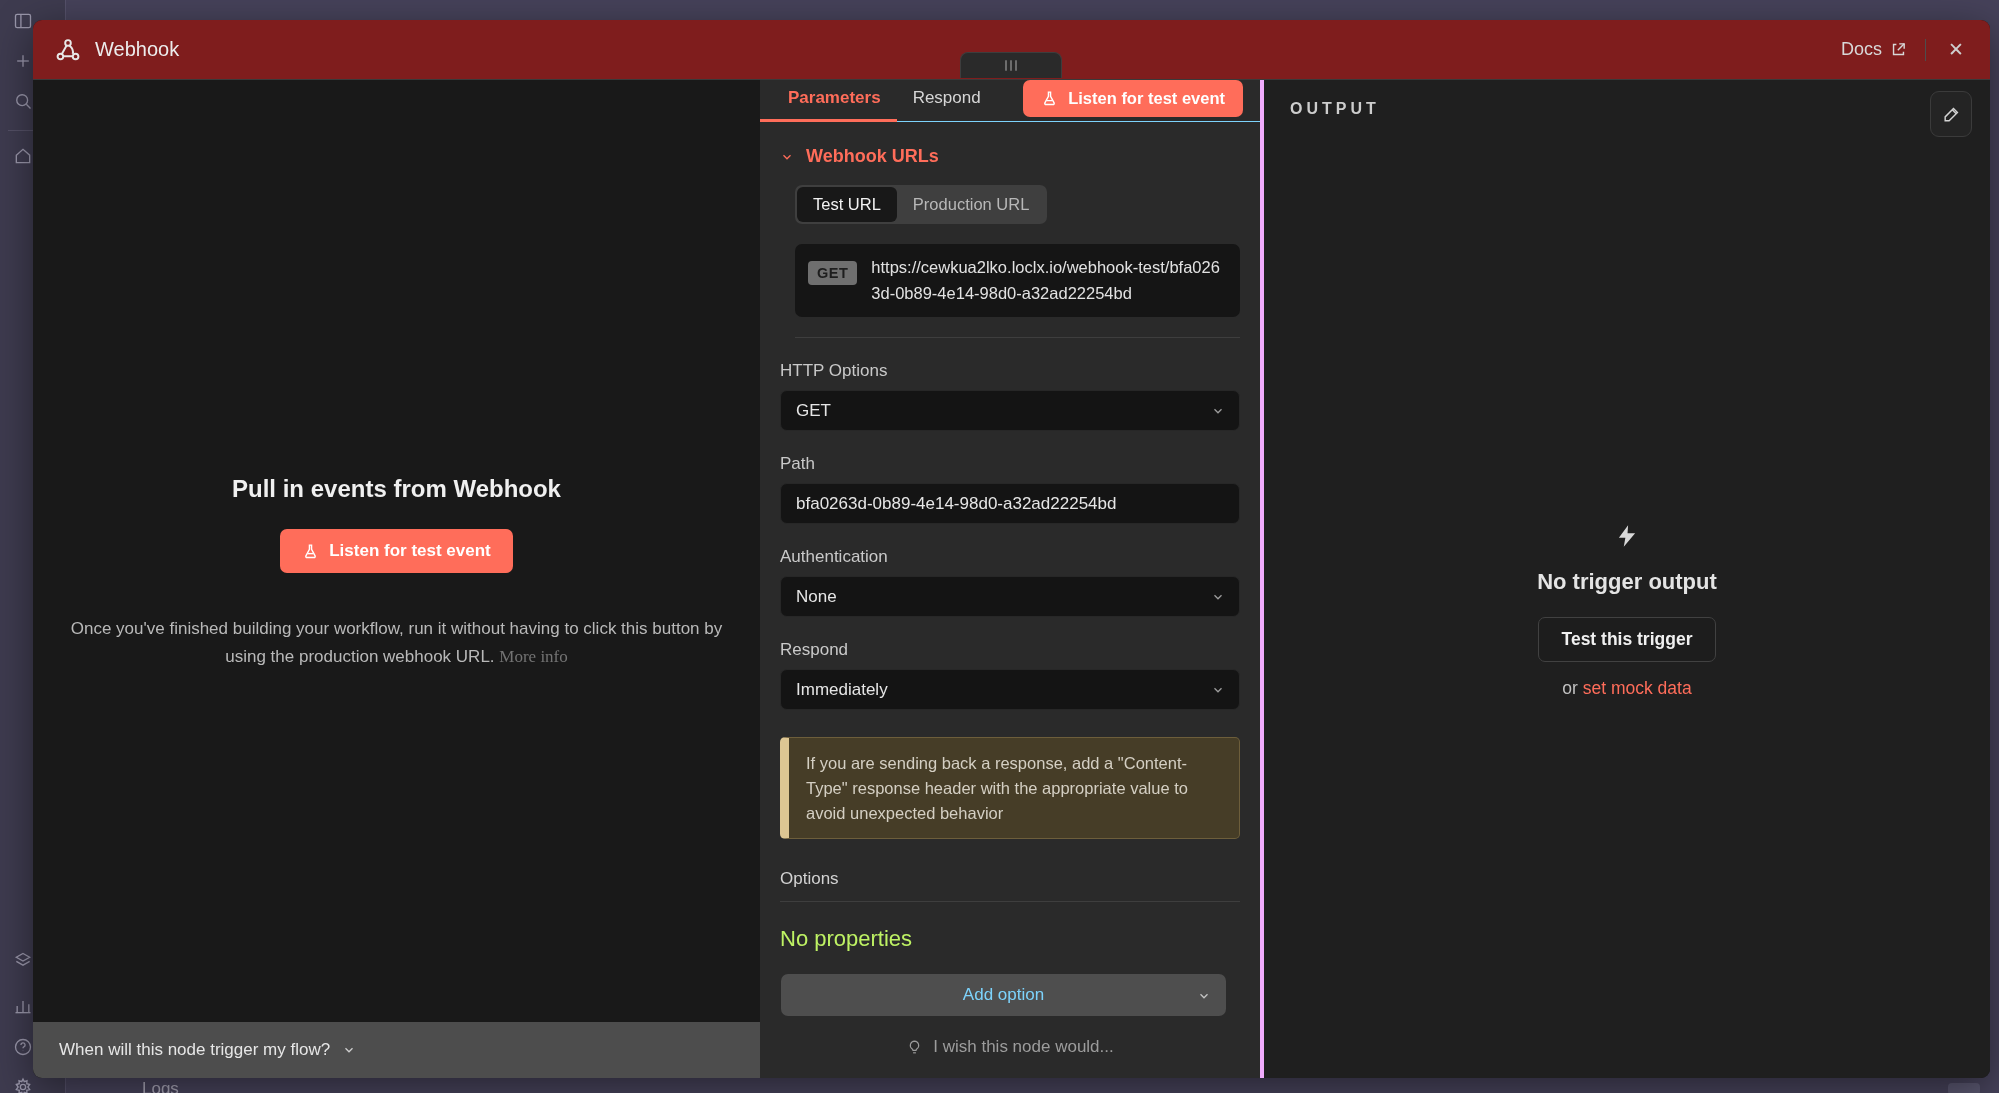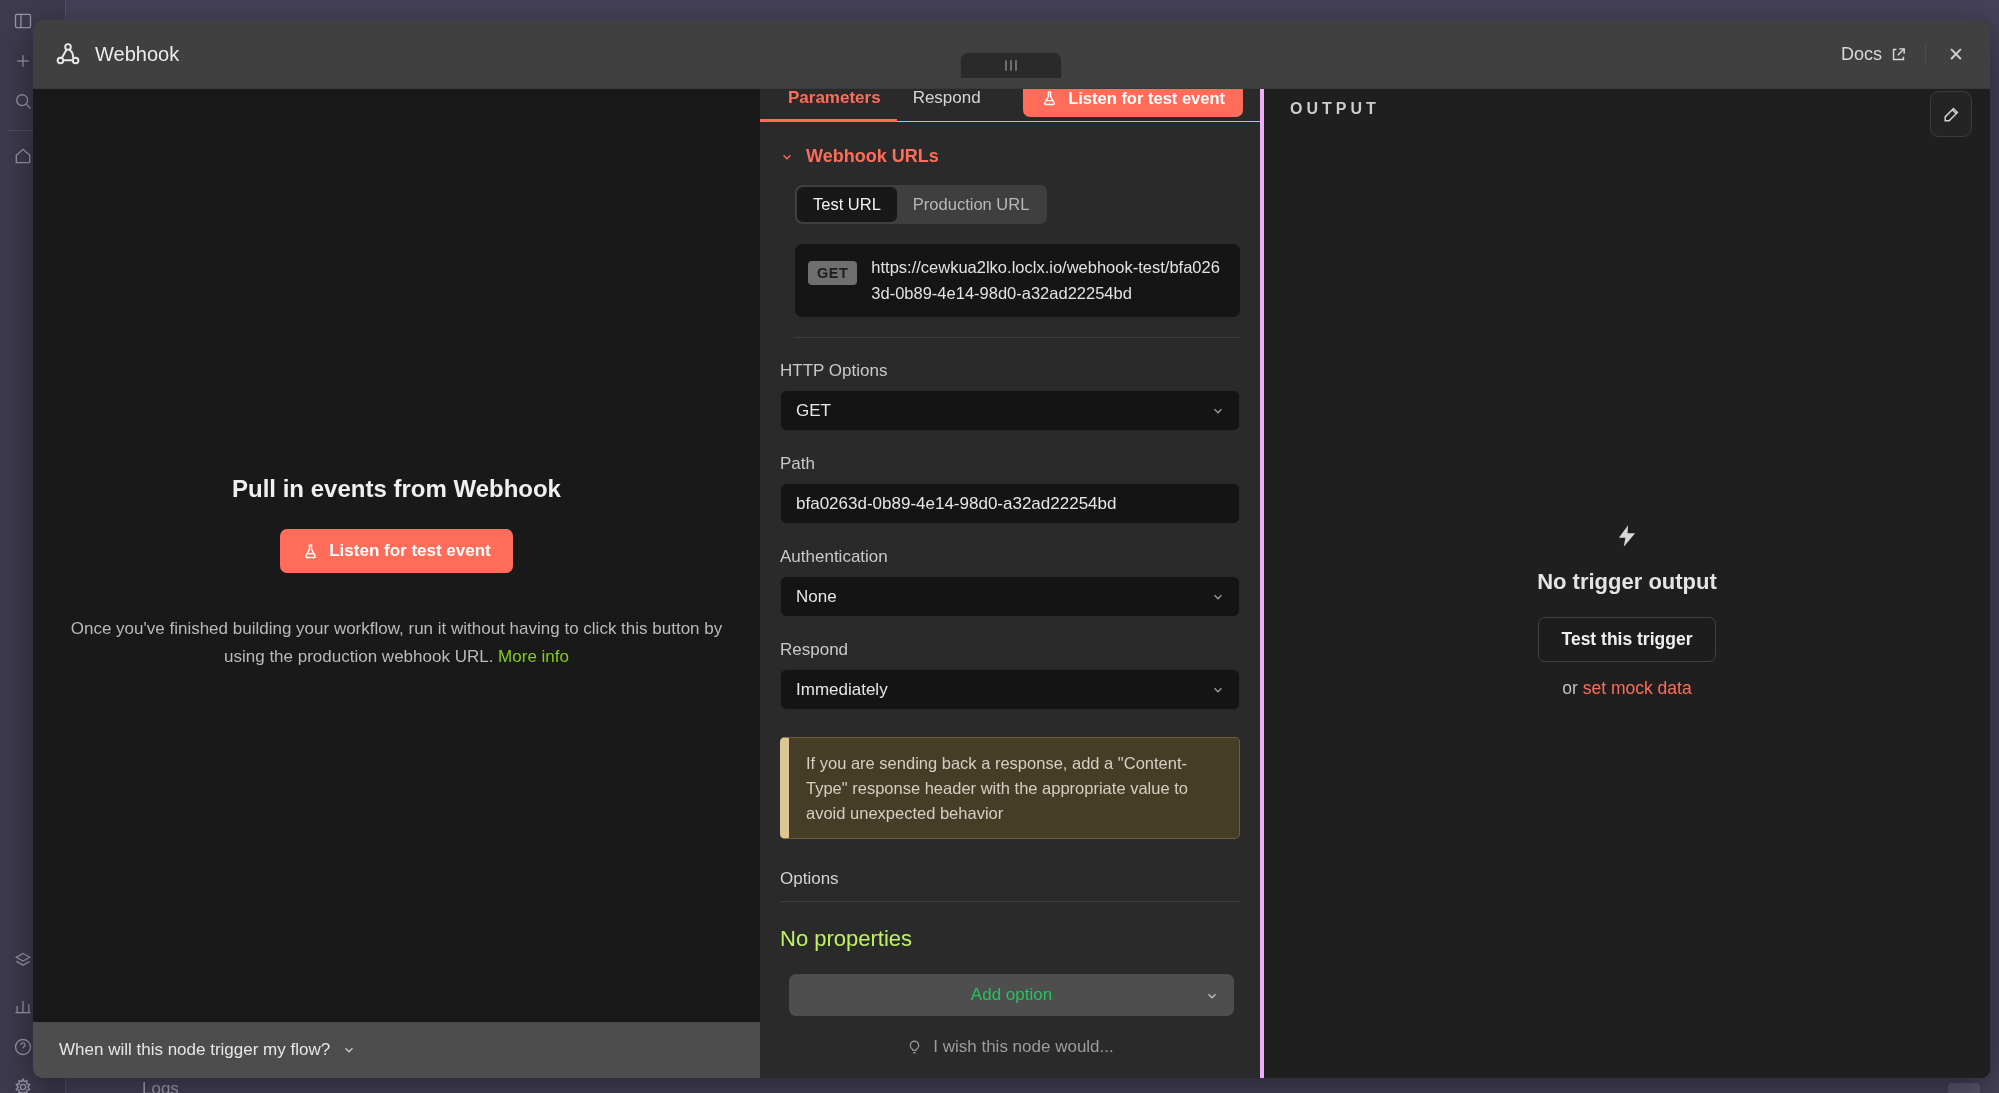--- a/index.html
+++ b/index.html
@@ -24,22 +24,22 @@
   .bg-logs { position:absolute; left:142px; top:1079px; font-size:17px; color:#a8a5b6; }
   .bg-blob { position:absolute; left:1948px; top:1083px; width:32px; height:12px; border-radius:4px; background:#5a5770; }
 
   
   .modal {
     position:absolute; left:33px; top:20px; width:1957px; height:1058px;
     background:#191919; border-radius:9px; overflow:hidden;
     box-shadow:0 10px 40px rgba(0,0,0,.45);
   }
   .modal-header {
-    position:absolute; left:0; top:0; right:0; height:69px;
-    background:#404040; border-bottom:1px solid #3a3a3a;
+    position:absolute; left:0; top:0; right:0; height:60px;
+    background:#7f1d1d; border-bottom:1px solid #3a3a3a;
     display:flex; align-items:center; padding:0 22px; z-index:3;
   }
   .wh-icon { width:26px; height:26px; margin-right:14px; }
   .wh-icon svg { width:26px; height:26px; stroke:#e8e8e8; fill:none; stroke-width:1.8; }
   .modal-title { font-size:20px; color:#ececec; font-weight:500; }
   .header-right { margin-left:auto; display:flex; align-items:center; gap:18px; }
   .docs-link { display:flex; align-items:center; gap:8px; font-size:18px; color:#d8d8d8; cursor:pointer; }
   .docs-link svg { width:17px; height:17px; stroke:#d8d8d8; fill:none; stroke-width:2; }
   .header-sep { width:1px; height:22px; background:#4d4d4d; }
   .close-btn { font-size:19px; color:#cfcfcf; cursor:pointer; padding:2px 4px; }
@@ -52,21 +52,21 @@
   .pull-title { font-size:24px; font-weight:700; color:#f0f0f0; }
   .btn-primary {
     display:inline-flex; align-items:center; gap:10px;
     background:#ff6d5a; color:#fff; border:none; border-radius:7px;
     font-size:17px; font-weight:600; padding:12px 22px; cursor:pointer;
     font-family:inherit;
   }
   .btn-primary svg { width:17px; height:17px; stroke:#fff; fill:none; stroke-width:2; }
   .pull-block .btn-primary { margin-top:26px; }
   .pull-desc { margin:42px auto 0; max-width:680px; font-size:17px; line-height:1.65; color:#b9b9b9; }
-  .more-info { color:#84cc16; cursor:pointer; }
+  .more-info { color:#737373; cursor:pointer;font-family:Liberation Serif, serif; }
   .left-footer {
     position:absolute; left:0; right:0; bottom:0; height:56px; background:#4d4d4d;
     display:flex; align-items:center; padding:0 26px; gap:12px; cursor:pointer;
   }
   .left-footer-label { font-size:17px; color:#e6e6e6; }
   .chev { width:14px; height:14px; display:inline-block; }
   .chev svg { width:14px; height:14px; stroke:#cfcfcf; fill:none; stroke-width:2.2; }
 
   
   .panel-center { width:500px; background:#2a2a2a; position:relative; flex:none; display:flex; flex-direction:column; }
@@ -125,22 +125,22 @@
 
   .notice {
     margin-top:27px; background:#463d27; border:1px solid #6d5e3b; border-left:9px solid #ddc693;
     border-radius:5px; padding:13px 17px; font-size:16.5px; line-height:1.5; color:#d4cfc3;
   }
 
   .options-label { margin-top:30px; font-size:17px; color:#d2d2d2; }
   .options-hr { border-top:1px solid #3e3e3e; margin-top:12px; }
   .no-props { margin-top:24px; font-size:22px; color:#bef264; }
   .add-option {
-    margin-top:22px; margin-left:9px; width:calc(100% - 15px); height:42px;
-    background:#4e4e4e; border:none; border-radius:7px; color:#22c55e; font-size:17px;
+    margin-top:22px; margin-left:1px; width:calc(100% - 15px); height:42px;
+    background:#4e4e4e; border:none; border-radius:7px; color:#7dd3fc; font-size:17px;
     position:relative; cursor:pointer; font-family:inherit;
   }
   .add-option .chev { position:absolute; right:15px; top:14px; }
   .add-option .chev svg { stroke:#c4c4c4; }
 
   .wish-row {
     flex:none; height:62px; display:flex; align-items:center; justify-content:center; gap:10px;
     color:#9c9c9c; font-size:17px; cursor:pointer;
   }
   .wish-row svg { width:17px; height:17px; stroke:#9c9c9c; fill:none; stroke-width:1.6; }

